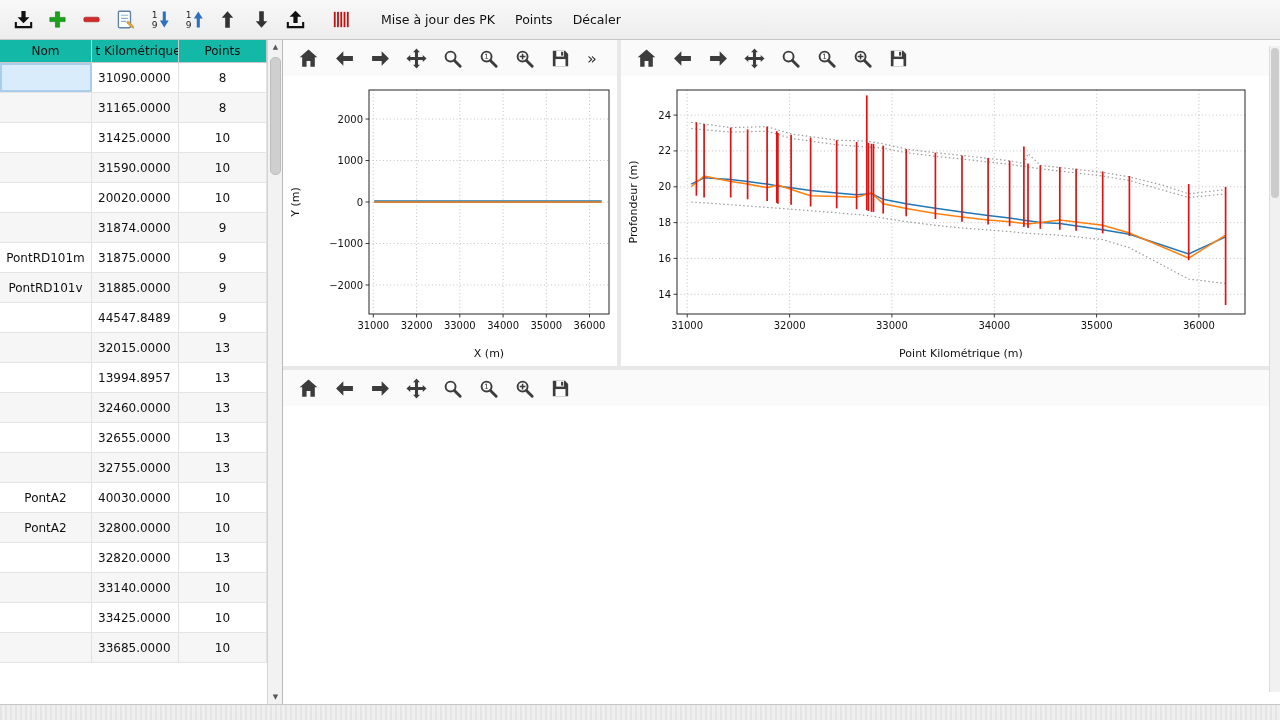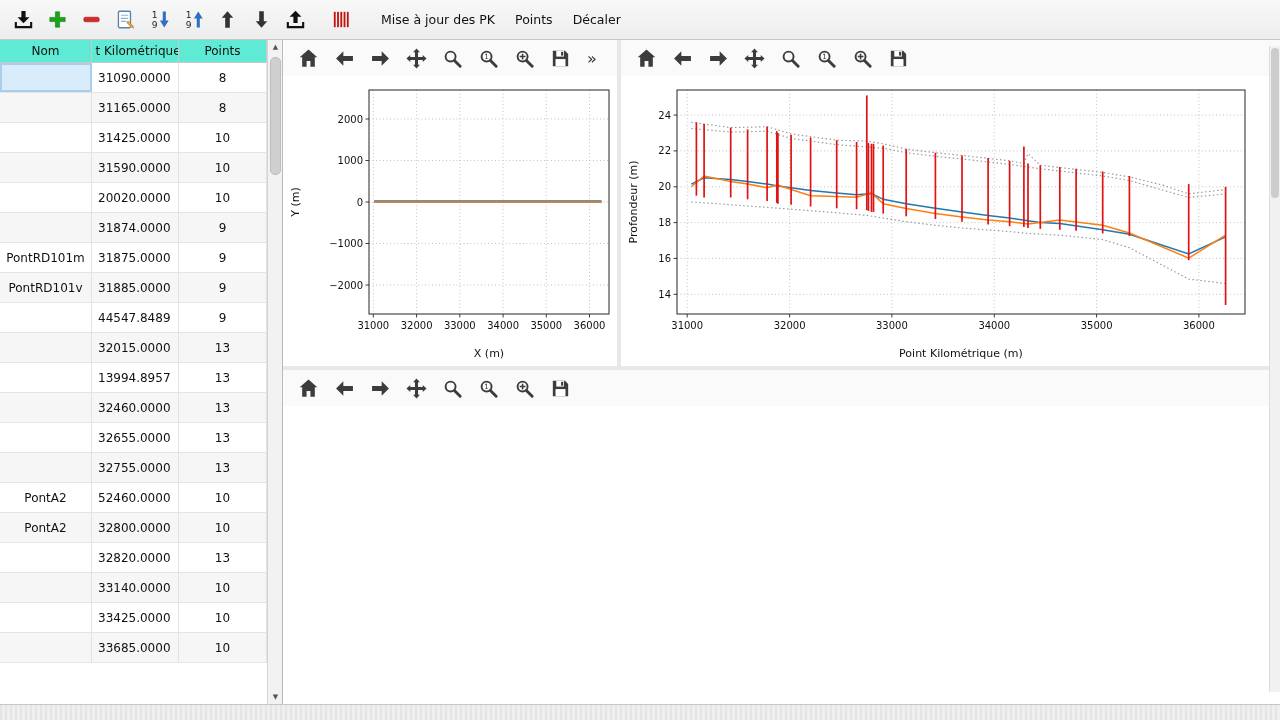--- a/index.html
+++ b/index.html
@@ -18,21 +18,21 @@
   .tb-actions{display:flex;align-items:center;margin-left:16px;gap:2px}
   .tb-action{padding:5px 9px;font-size:12.5px;white-space:nowrap;cursor:default}
 
   
   .main{display:flex;height:664px;background:#f3f3f3}
 
   
   .left-panel{width:283px;background:#ffffff;border-right:1px solid #b9b9b9;display:flex;flex-direction:column}
   .grid-area{display:flex;flex:1;overflow:hidden}
   .grid-table{width:267px}
-  .grid-header{display:flex;height:23px;background:#5eead4;border-bottom:1px solid #c9c9c9}
+  .grid-header{display:flex;height:23px;background:#14b8a6;border-bottom:1px solid #c9c9c9}
   .gh-cell{border-right:1px solid #c9c9c9;display:flex;align-items:center;justify-content:center;
            font-size:12px;overflow:hidden;white-space:nowrap}
   .grow{display:flex;height:30px;border-bottom:1px solid #e4e4e4;background:#fff}
   .grow:nth-child(even){background:#f6f6f6}
   .gcell{border-right:1px solid #e2e2e2;display:flex;align-items:center;font-size:12px;overflow:hidden;white-space:nowrap}
   .c-nom{width:92px;justify-content:center}
   .c-pk{width:87px;padding-left:6px}
   .c-pts{width:88px;justify-content:center}
   .cell-selected{background:#d9ecfb;outline:2px solid #a9cdea;outline-offset:-2px}
   .vscroll{width:16px;background:#f2f2f2;border-left:1px solid #d4d4d4;position:relative}
@@ -282,21 +282,21 @@
               <div class="gcell c-pk">32655.0000</div>
               <div class="gcell c-pts">13</div>
             </div>
             <div class="grow">
               <div class="gcell c-nom"></div>
               <div class="gcell c-pk">32755.0000</div>
               <div class="gcell c-pts">13</div>
             </div>
             <div class="grow">
               <div class="gcell c-nom">PontA2</div>
-              <div class="gcell c-pk">52460.0000</div>
+              <div class="gcell c-pk">40030.0000</div>
               <div class="gcell c-pts">10</div>
             </div>
             <div class="grow">
               <div class="gcell c-nom">PontA2</div>
               <div class="gcell c-pk">32800.0000</div>
               <div class="gcell c-pts">10</div>
             </div>
             <div class="grow">
               <div class="gcell c-nom"></div>
               <div class="gcell c-pk">32820.0000</div>

